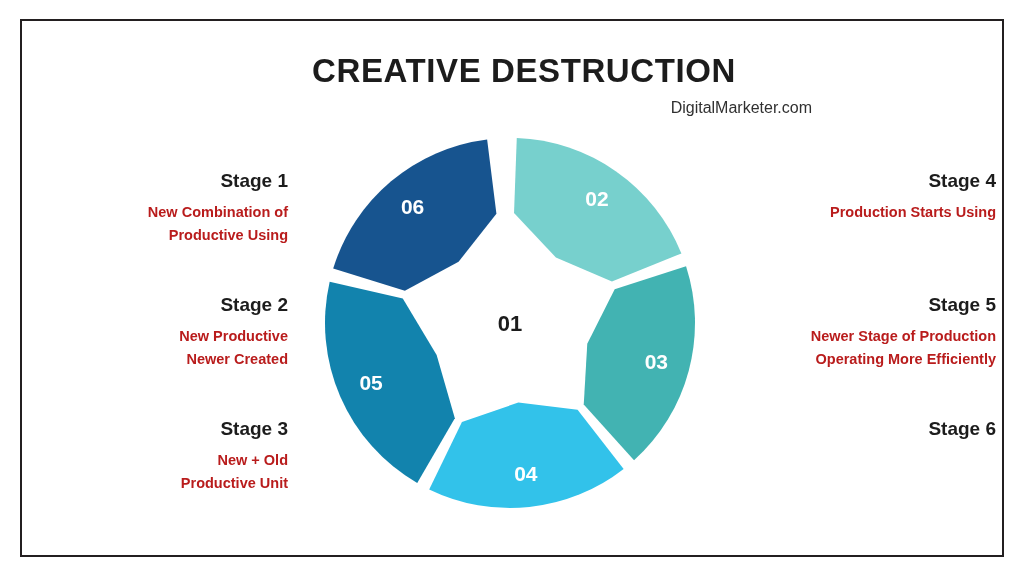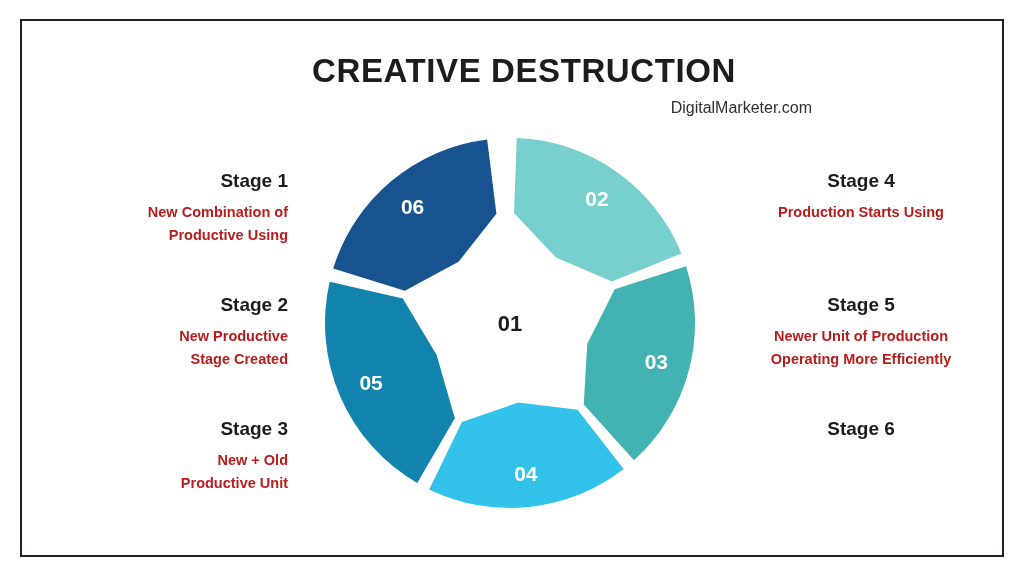--- a/index.html
+++ b/index.html
@@ -55,21 +55,21 @@
   
   .col {
     position: absolute;
     width: 270px;
   }
   #col-left  { left: 18px; text-align: right; }
   #col-right { left: 726px; text-align: left; }
 
   .stage-block { position: absolute; width: 270px; }
   #col-left .stage-block  { text-align: right; }
-  #col-right .stage-block { text-align: center; }
+  #col-right .stage-block { text-align: right; }
 
   .stage-title {
     font-size: 19px;
     font-weight: bold;
     color: #1c1c1c;
     line-height: 1.2;
     margin: 0 0 8px 0;
   }
   .stage-desc {
     font-size: 14.5px;
@@ -138,21 +138,21 @@
       <div class="stage-desc">
         <span class="ln">New Combination of</span>
         <span class="ln">Productive Using</span>
       </div>
     </div>
 
     <div class="stage-block pos2">
       <div class="stage-title">Stage 2</div>
       <div class="stage-desc">
         <span class="ln">New Productive</span>
-        <span class="ln">Stage Created</span>
+        <span class="ln">Newer Created</span>
       </div>
     </div>
 
     <div class="stage-block pos3">
       <div class="stage-title">Stage 3</div>
       <div class="stage-desc">
         <span class="ln">New + Old</span>
         <span class="ln">Productive Unit</span>
       </div>
     </div>
@@ -164,21 +164,21 @@
     <div class="stage-block pos1">
       <div class="stage-title">Stage 4</div>
       <div class="stage-desc">
         <span class="ln">Production Starts Using</span>
       </div>
     </div>
 
     <div class="stage-block pos2">
       <div class="stage-title">Stage 5</div>
       <div class="stage-desc">
-        <span class="ln">Newer Unit of Production</span>
+        <span class="ln">Newer Stage of Production</span>
         <span class="ln">Operating More Efficiently</span>
       </div>
     </div>
 
     <div class="stage-block pos3">
       <div class="stage-title">Stage 6</div>
     </div>
 
   </div>
 

